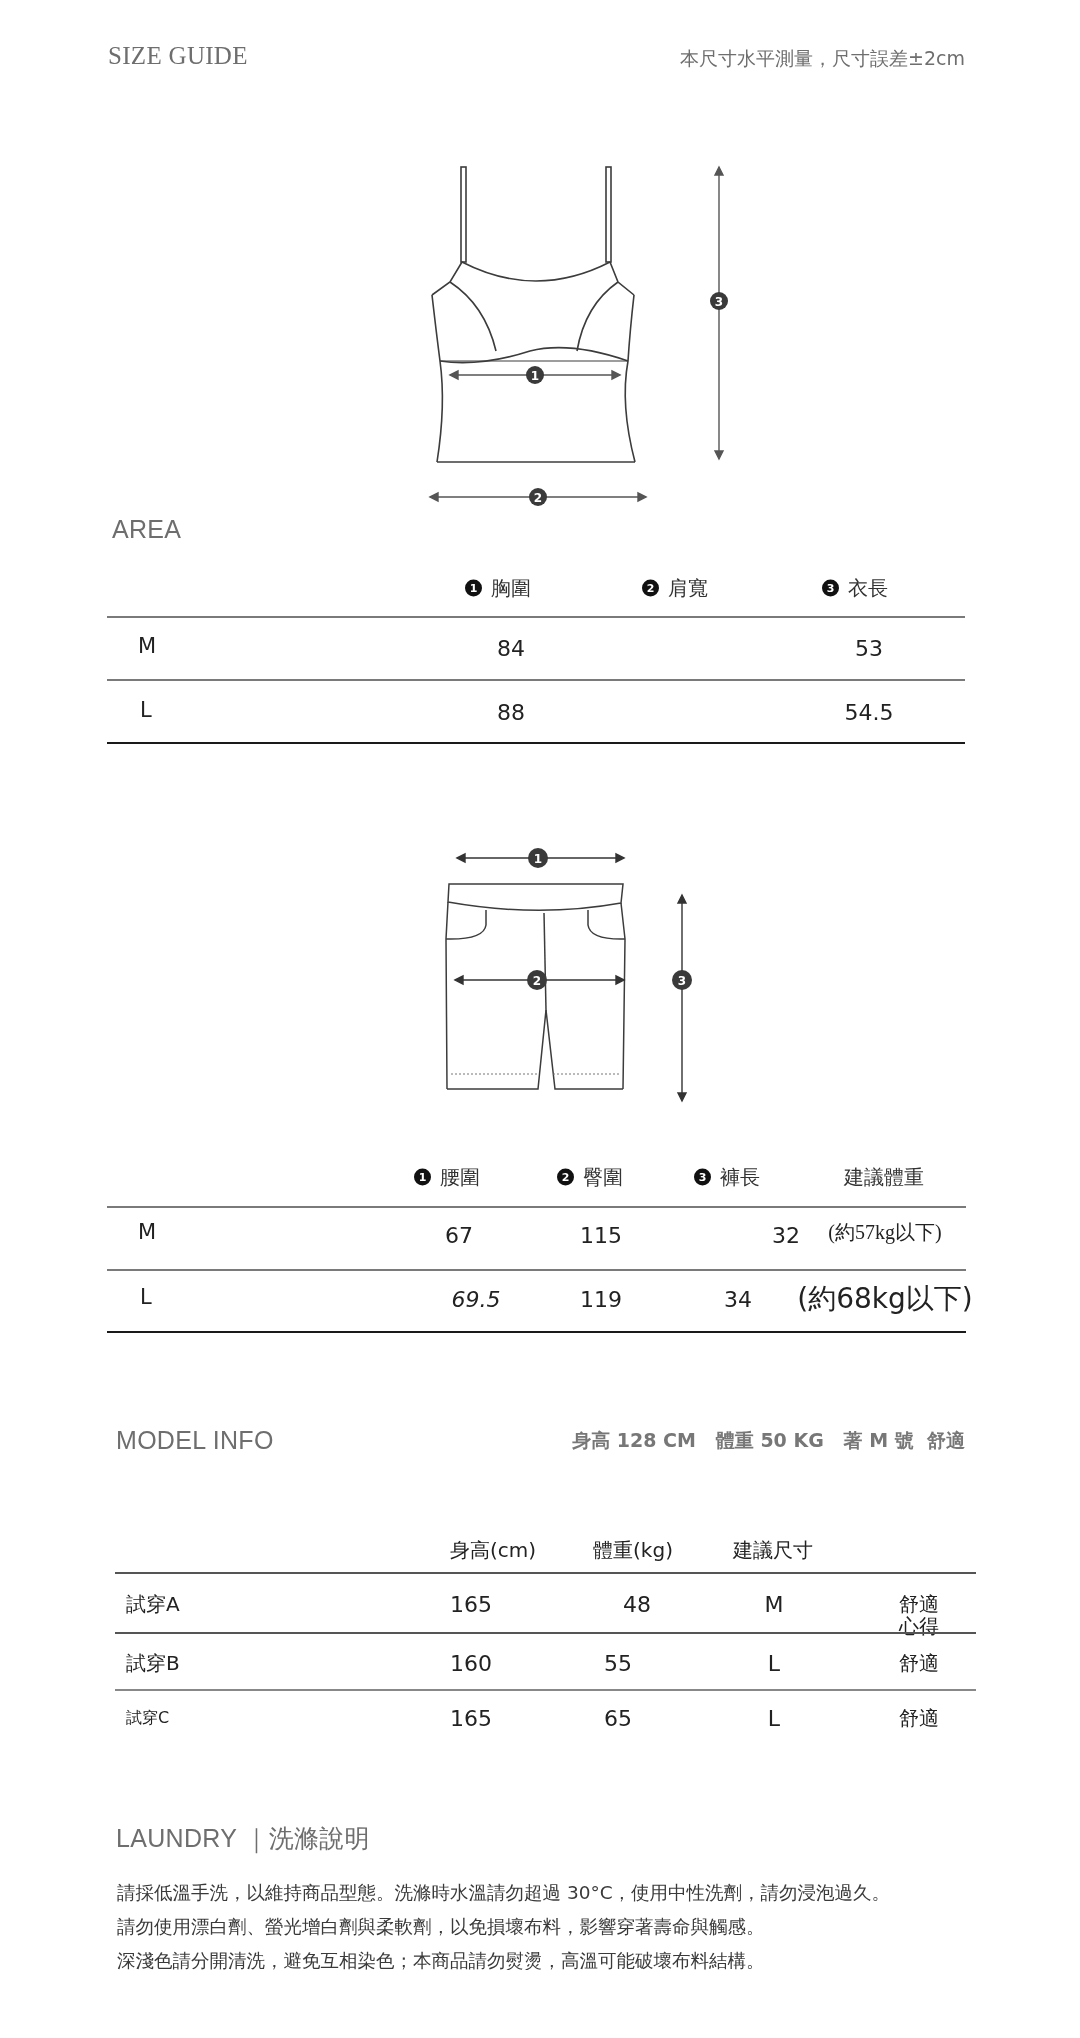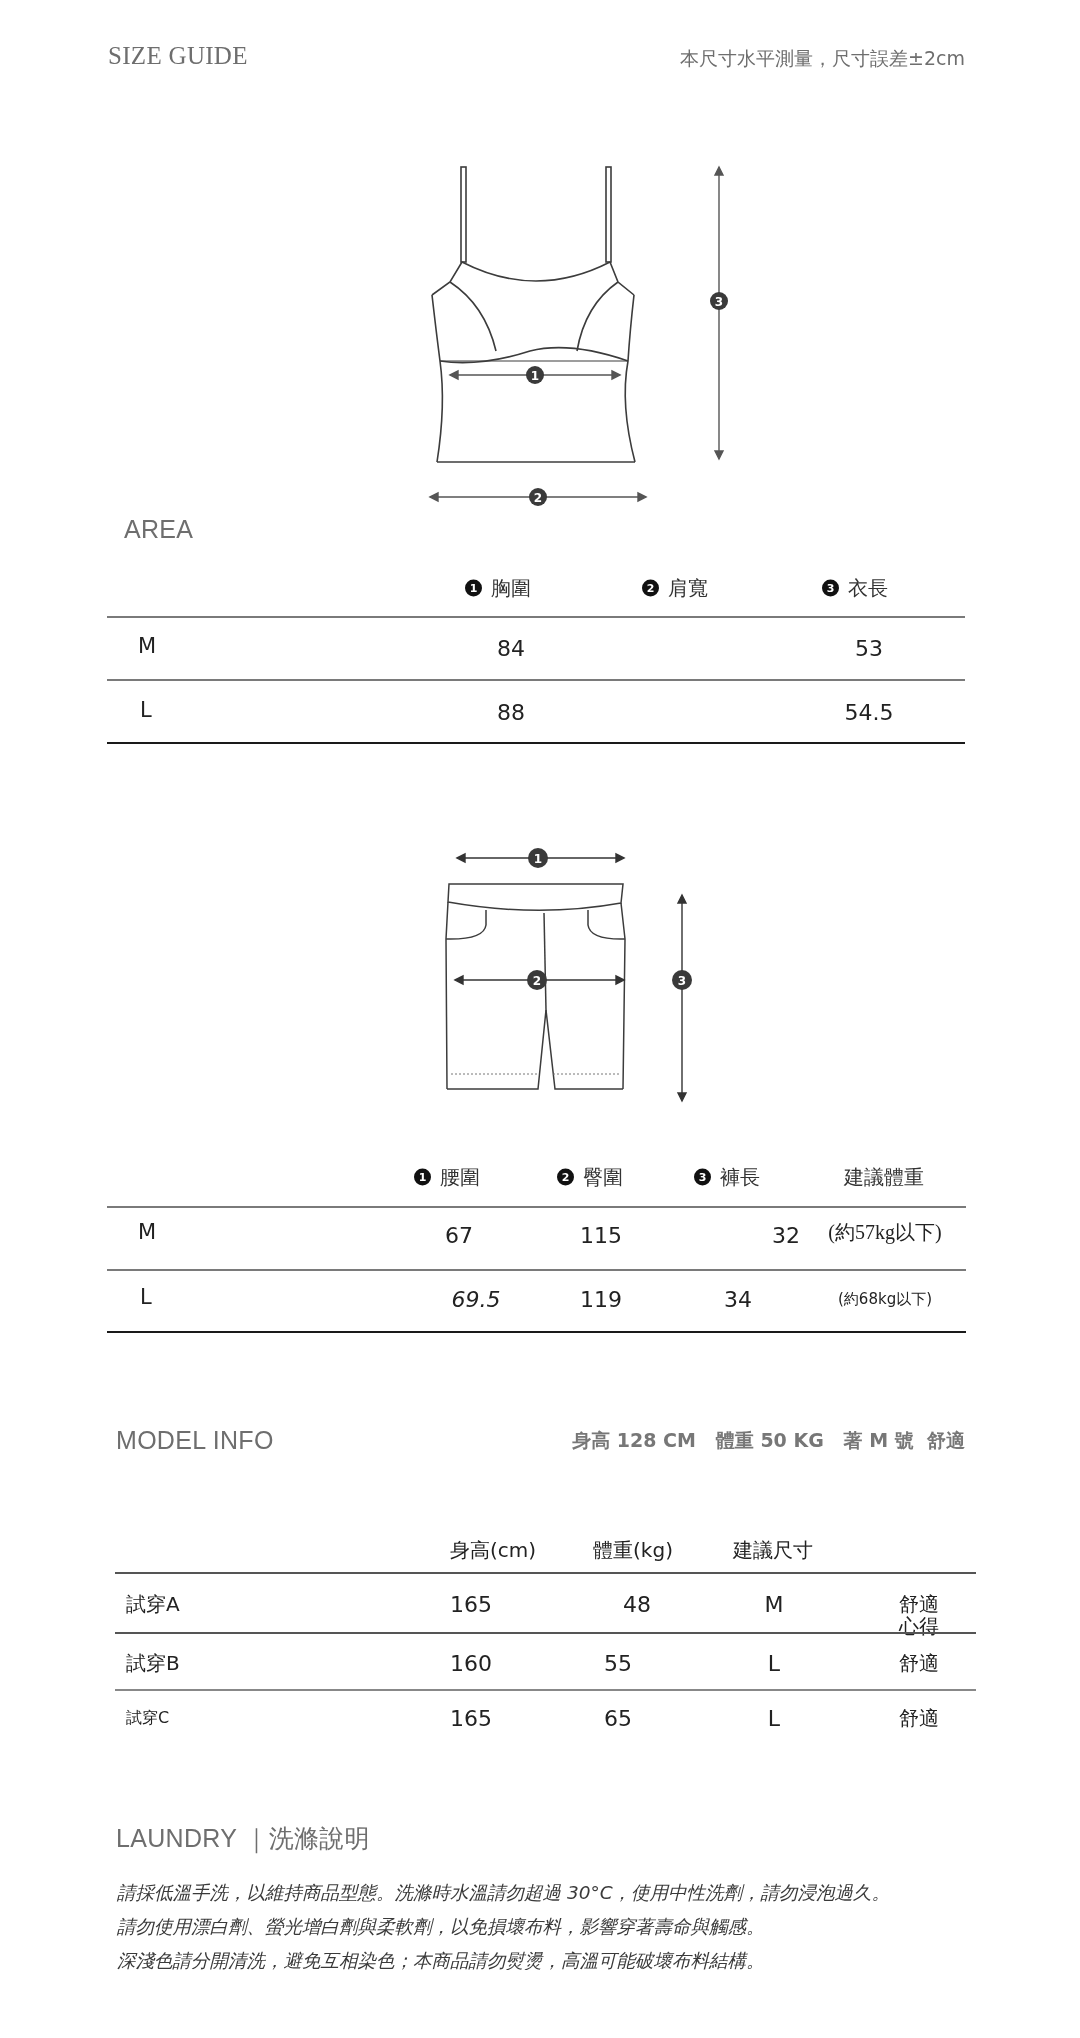--- a/index.html
+++ b/index.html
@@ -12,21 +12,21 @@
   .hline { position: absolute; height: 2px; background: #7a7a7a; }
   .hline.dark { background: #1a1a1a; height: 2px; }
   .cell { position: absolute; transform: translate(-50%, -50%); white-space: nowrap;
           font-size: 22px; color: #222; }
   .rowlabel { position: absolute; transform: translateY(-50%); font-size: 21px; color: #222; white-space: nowrap; }
   .hdr { position: absolute; transform: translate(-50%, -50%); white-space: nowrap;
          font-size: 20px; color: #333; display: flex; align-items: center; gap: 9px; }
   .num-badge { display: inline-flex; width: 17px; height: 17px; border-radius: 50%;
                background: #111; color: #fff; font-size: 11px; font-weight: bold;
                align-items: center; justify-content: center; font-family: "DejaVu Sans", sans-serif; }
-  .laundry-line { position: absolute; left: 117px; font-size: 18.5px; color: #3a3a3a; white-space: nowrap; font-style: italic; }
+  .laundry-line { position: absolute; left: 117px; font-size: 18.5px; color: #3a3a3a; white-space: nowrap; }
   svg text { font-family: "DejaVu Sans", sans-serif; }
 </style>
 </head>
 <body>
 
 <div class="abs section-title" style="left:108px; top:42px;font-family:Liberation Serif, serif;">SIZE GUIDE</div>
 <div class="abs note" style="right:115px; top:46px;">本尺寸水平測量，尺寸誤差±2cm</div>
 
 <svg class="abs" style="left:420px; top:155px;" width="320" height="510" viewBox="0 0 320 510">
   <g fill="none" stroke="#3c3c3c" stroke-width="1.6">
@@ -69,21 +69,21 @@
 
   <g stroke="#555" stroke-width="1.4" fill="#555">
     <line x1="299" y1="14" x2="299" y2="302"></line>
     <polygon points="299,12 295,20 303,20"></polygon>
     <polygon points="299,304 295,296 303,296"></polygon>
   </g>
   <circle cx="299" cy="146" r="9" fill="#3a3a3a"></circle>
   <text x="299" y="150.5" font-size="12" fill="#fff" text-anchor="middle" font-weight="bold">3</text>
 </svg>
 
-<div class="abs section-title" style="left:124px; top:515px;text-align:center;">AREA</div>
+<div class="abs section-title" style="left:112px; top:515px;text-align:center;">AREA</div>
 
 <div class="hdr" style="left:498px; top:588px;">
   <span class="num-badge">1</span>
   <span>胸圍</span>
 </div>
 <div class="hdr" style="left:675px; top:588px;">
   <span class="num-badge">2</span>
   <span>肩寬</span>
 </div>
 <div class="hdr" style="left:855px; top:588px;">
@@ -162,21 +162,21 @@
 <div class="rowlabel" style="left:138px; top:1232px;">M</div>
 <div class="cell" style="left:459px; top:1235px;">67</div>
 <div class="cell" style="left:601px; top:1235px;">115</div>
 <div class="cell" style="left:738px; top:1235px;margin-left:48px;">32</div>
 <div class="cell" style="left:885px; top:1232px; font-size:20px;font-family:Liberation Serif, serif;">(約57kg以下)</div>
 <div class="hline" style="left:107px; width:859px; top:1269px;"></div>
 <div class="rowlabel" style="left:140px; top:1297px;">L</div>
 <div class="cell" style="left:476px; top:1299px;font-style:italic;">69.5</div>
 <div class="cell" style="left:601px; top:1299px;">119</div>
 <div class="cell" style="left:738px; top:1299px;">34</div>
-<div class="cell" style="left:885px; top:1299px; font-size:15px;">(約68kg以下)</div>
+<div class="cell" style="left:885px; top:1299px; font-size:28px;">(約68kg以下)</div>
 <div class="hline dark" style="left:107px; width:859px; top:1331px;"></div>
 
 <div class="abs section-title" style="left:116px; top:1426px;">MODEL INFO</div>
 <div class="abs note" style="right:115px; top:1428px; font-weight:bold; color:#777; white-space:pre;">身高 128 CM   體重 50 KG   著 M 號  舒適</div>
 
 <div class="cell" style="left:493px; top:1550px; font-size:20px;">身高(cm)</div>
 <div class="cell" style="left:633px; top:1550px; font-size:20px;">體重(kg)</div>
 <div class="cell" style="left:773px; top:1550px; font-size:20px;">建議尺寸</div>
 <div class="cell" style="left:919px; top:1626px; font-size:20px;">心得</div>
 

